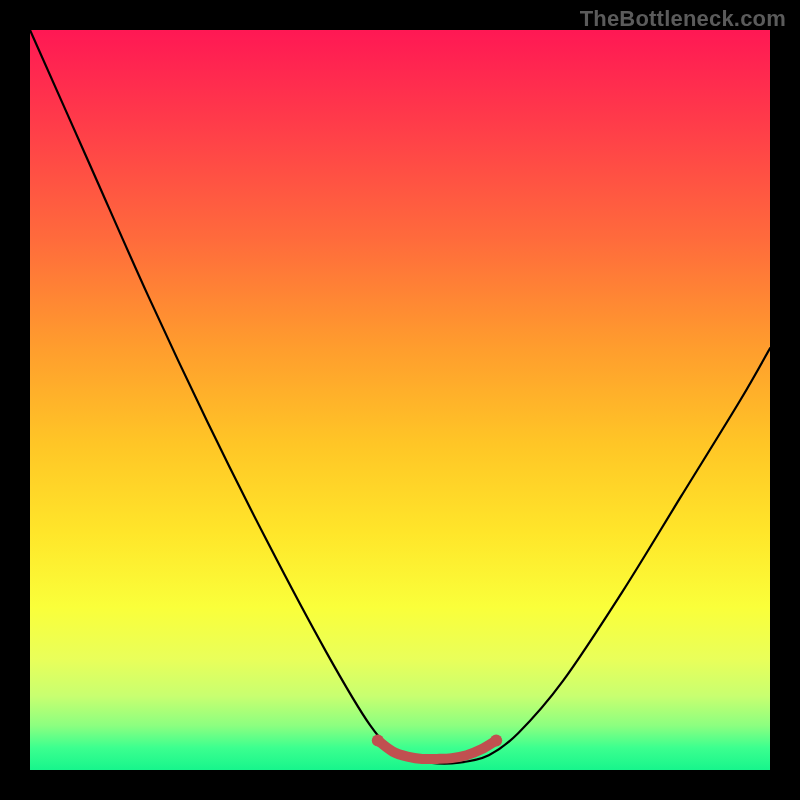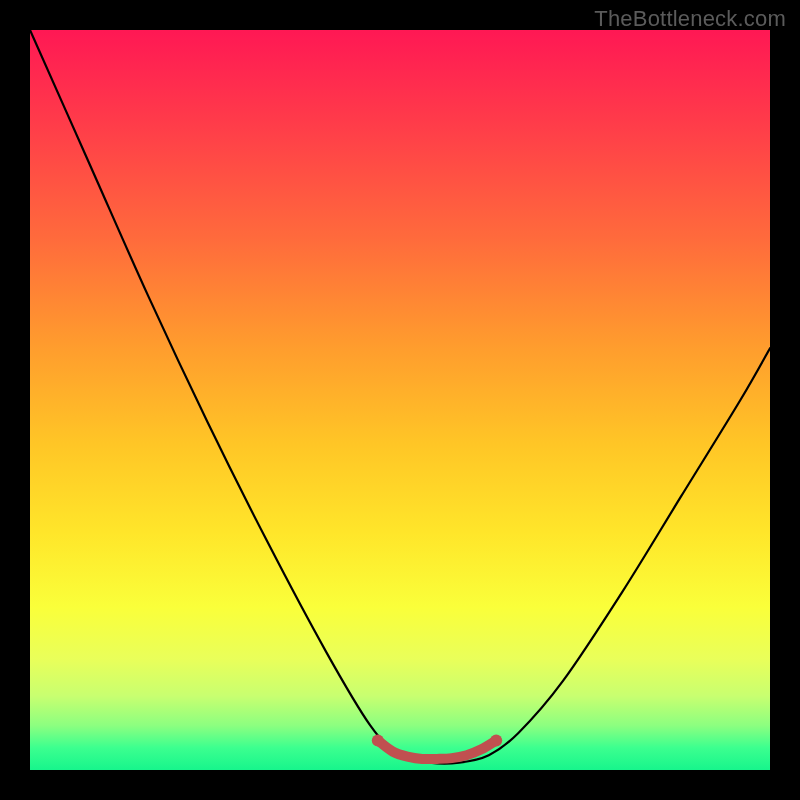--- a/index.html
+++ b/index.html
@@ -15,21 +15,21 @@
     position: relative;
     width: 800px;
     height: 800px;
     background: #000;
   }
   .watermark {
     position: absolute;
     top: 6px;
     right: 14px;
     font-size: 22px;
-    font-weight: 400;
+    font-weight: 700;
     color: #5b5b5b;
     letter-spacing: 0.2px;
     z-index: 3;
   }
   .plot-area {
     position: absolute;
     left: 30px;
     top: 30px;
     width: 740px;
     height: 740px;

